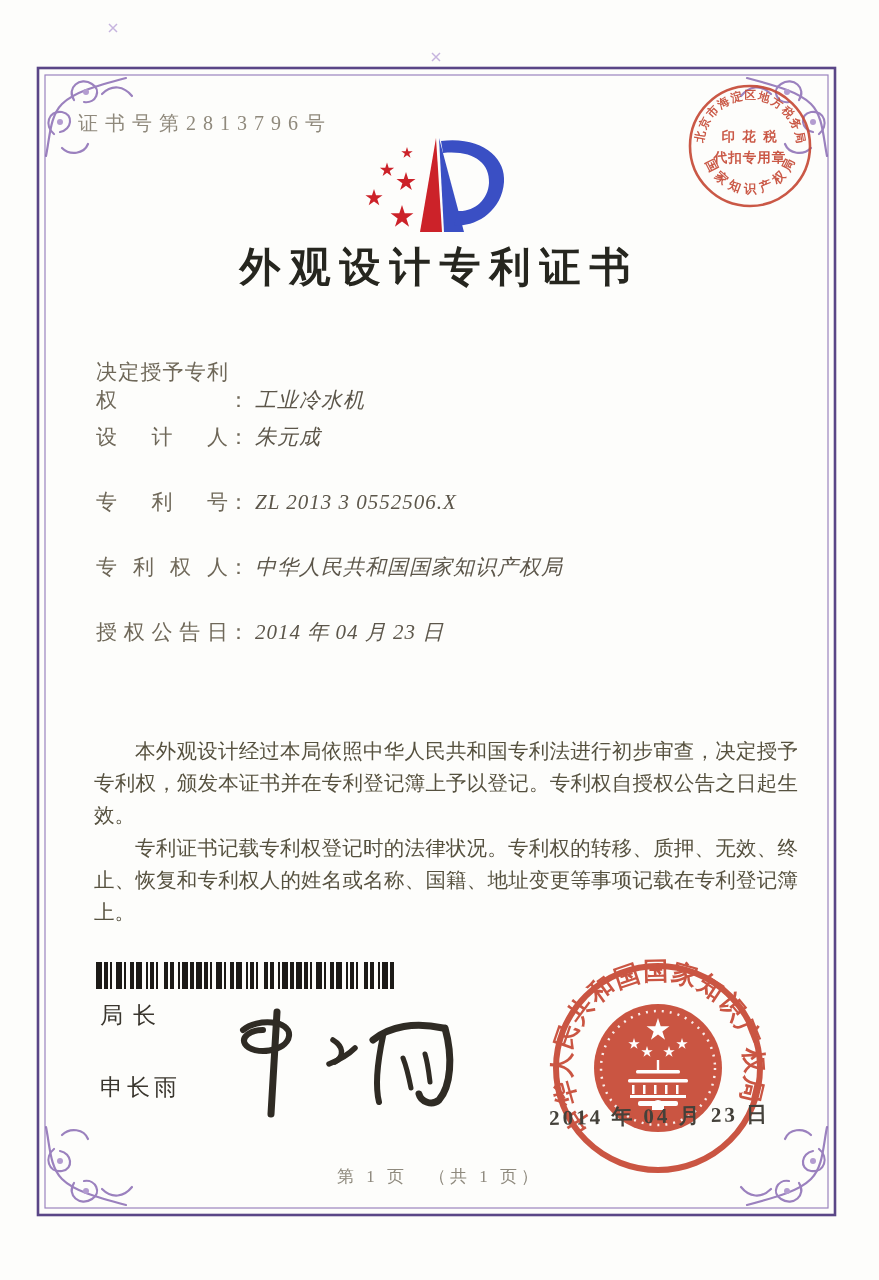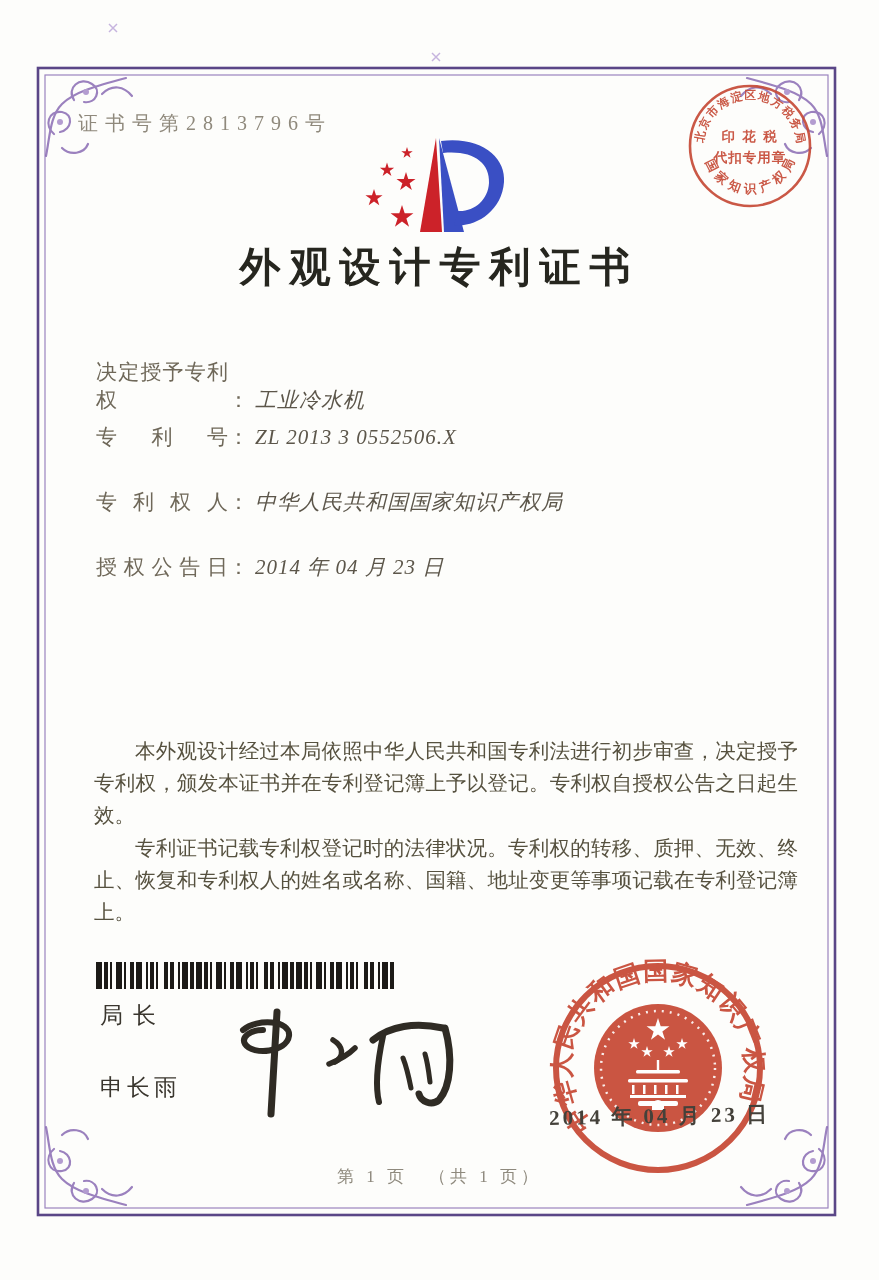--- a/index.html
+++ b/index.html
@@ -118,20 +118,23 @@
       <use href="#star" transform="translate(14,66) scale(9)"></use>
       <use href="#star" transform="translate(42,85) scale(12)"></use>
     </g>
   </svg>
 
   <div class="abs title">外观设计专利证书</div>
 
   <div class="abs fields">
     <div class="field-row">
       <span class="field-label">决定授予专利权</span><span class="field-colon">：</span><span class="field-value">工业冷水机</span>
+    </div>
+    <div class="field-row">
+      <span class="field-label">设计人</span><span class="field-colon">：</span><span class="field-value">朱元成</span>
     </div>
     <div class="field-row">
       <span class="field-label">专利号</span><span class="field-colon">：</span><span class="field-value">ZL 2013 3 0552506.X</span>
     </div>
     <div class="field-row">
       <span class="field-label">专利权人</span><span class="field-colon">：</span><span class="field-value">中华人民共和国国家知识产权局</span>
     </div>
     <div class="field-row">
       <span class="field-label">授权公告日</span><span class="field-colon">：</span><span class="field-value">2014 年 04 月 23 日</span>
     </div>

